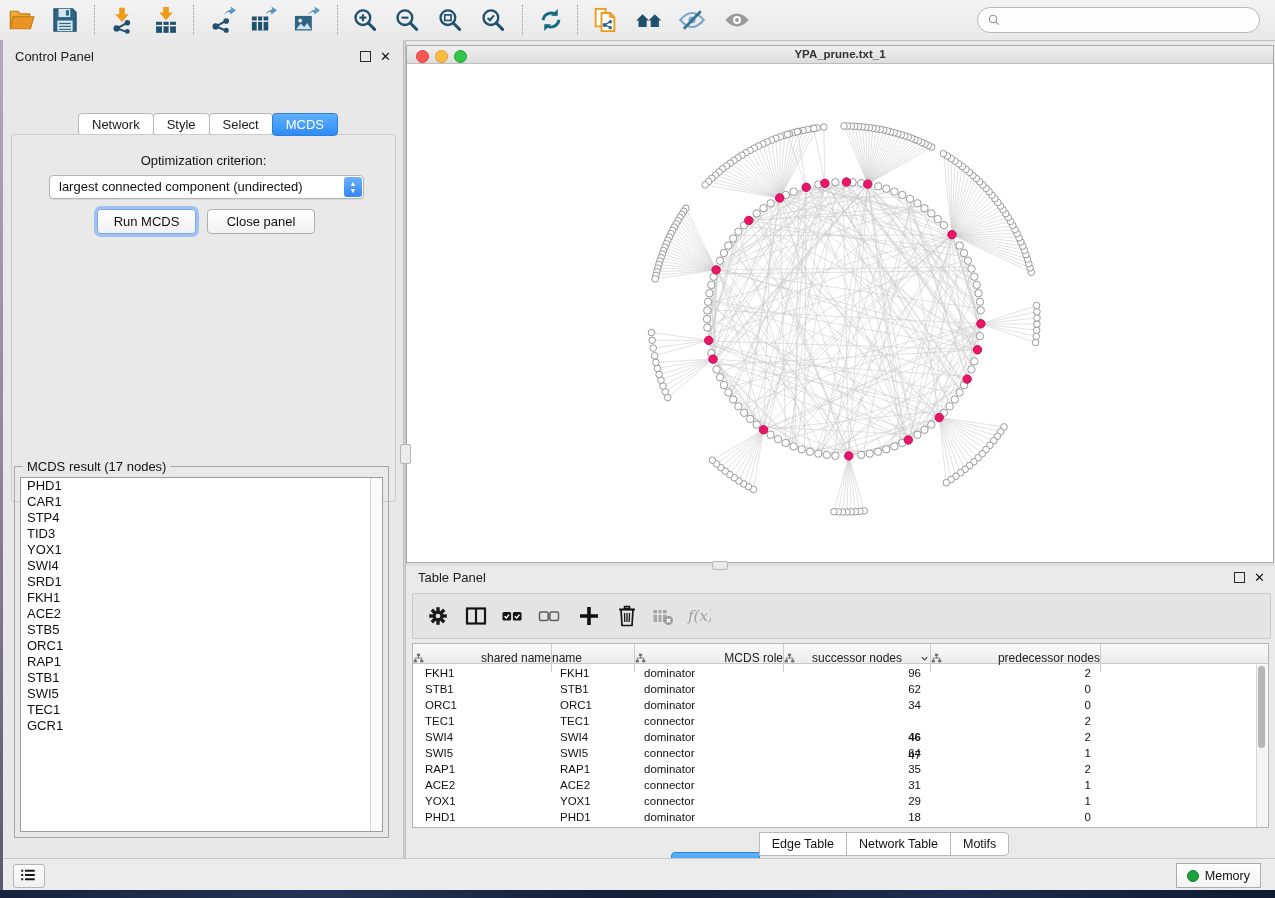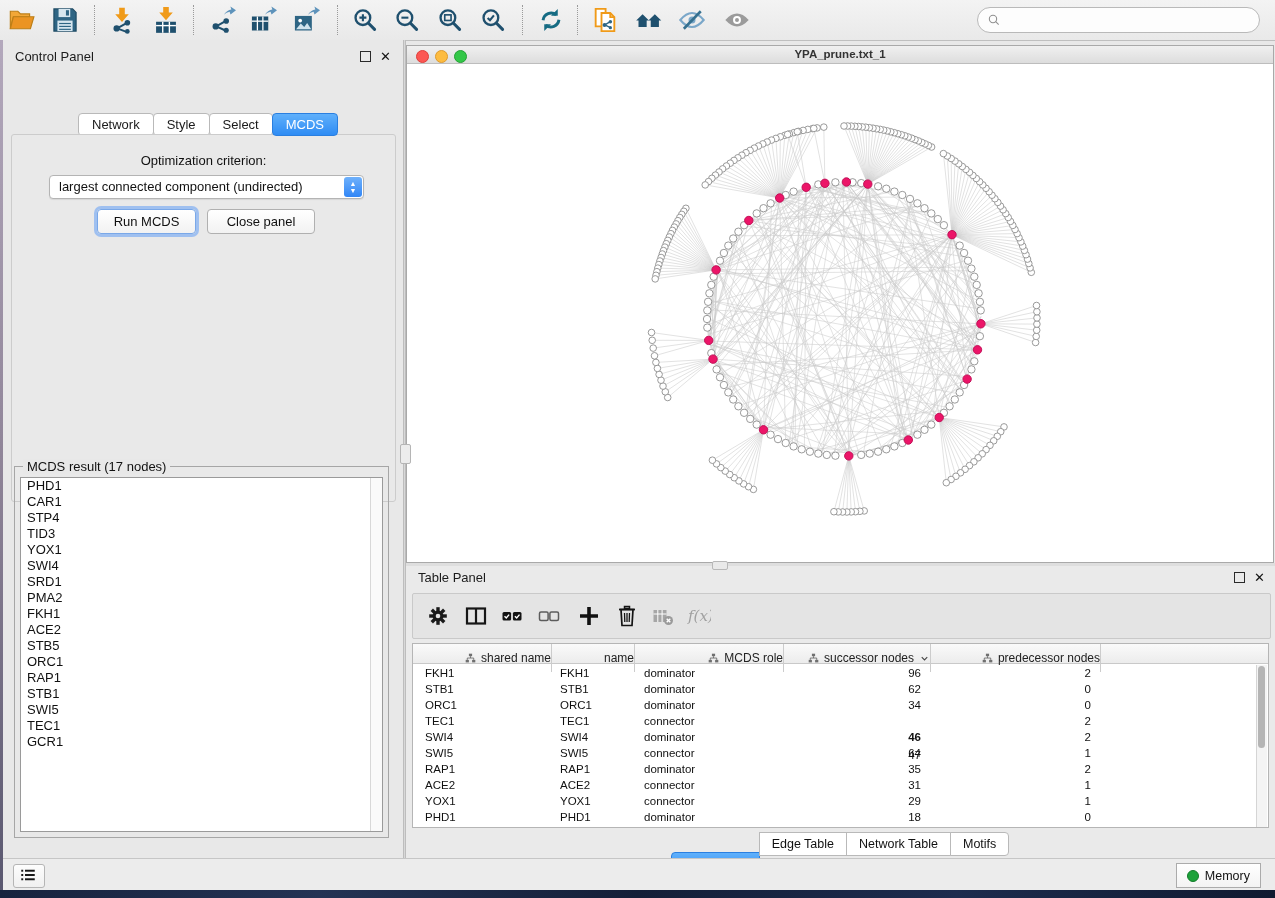--- a/index.html
+++ b/index.html
@@ -50,21 +50,21 @@
   .tl{position:absolute;top:3.5px;width:11px;height:11px;border-radius:50%;}
   #net-title{position:absolute;left:0;top:2px;width:100%;text-align:center;font-size:11.5px;font-weight:bold;color:#333;}
   #net-canvas{position:absolute;left:0;top:18px;width:866px;height:498px;}
   
   #table-panel{left:406px;top:566px;width:869px;height:292px;background:#eaeaea;}
   #tp-toolbar{position:absolute;left:6px;top:27px;width:857px;height:44px;background:#e4e4e4;border:1px solid #c9c9c9;border-radius:2px;}
   .tpicon{position:absolute;top:10px;width:24px;height:24px;}
   .tpicon svg{width:24px;height:24px;}
   #tp-table{position:absolute;left:6px;top:77px;width:857px;height:185px;background:#fff;border:1px solid #b5b5b5;box-sizing:border-box;}
   #tp-header{position:absolute;left:0;top:0;height:20px;width:100%;background:linear-gradient(#fafafa,#ececec);border-bottom:1px solid #c9c9c9;box-sizing:border-box;}
-  .th-cell{position:absolute;top:0;height:28px;border-right:1px solid #cccccc;box-sizing:border-box;display:flex;align-items:center;justify-content:flex-end;gap:5px;font-size:12px;color:#222;}
+  .th-cell{position:absolute;top:0;height:28px;border-right:1px solid #cccccc;box-sizing:border-box;display:flex;align-items:center;justify-content:space-between;gap:5px;font-size:12px;color:#222;}
   .th-cell svg{width:11px;height:11px;}
   .td-row{position:absolute;left:0;width:838px;height:16px;}
   .td-cell{position:absolute;top:0;height:16px;font-size:11.5px;color:#111;line-height:16px;white-space:nowrap;}
   #tp-vscroll{position:absolute;right:1px;top:21px;width:10px;height:162px;background:#f4f4f4;border-left:1px solid #d5d5d5;}
   #tp-thumb{position:absolute;left:1px;top:1px;width:7px;height:82px;background:#b5b5b5;border-radius:4px;}
   #tp-tabs{position:absolute;left:0;top:266px;width:100%;height:26px;display:flex;justify-content:center;}
   .tp-tab{height:22px;background:#fff;border:1px solid #b9b9b9;margin-left:-1px;font-size:12.5px;color:#111;display:flex;align-items:center;padding:0 12px;}
   .tp-tab:first-child{border-radius:4px 0 0 4px;}
   .tp-tab:last-child{border-radius:0 4px 4px 0;}
   .tp-tab.active{background:linear-gradient(#5fb0fb,#2f8cf4);border-color:#2a7fe0;color:#fff;margin-top:20px;}
@@ -229,21 +229,20 @@
       <div id="mcds-legend">MCDS result (17 nodes)</div>
       <div id="mcds-list">
         <div id="mcds-scroll"></div>
       <div class="mcds-item">PHD1</div>
           <div class="mcds-item">CAR1</div>
           <div class="mcds-item">STP4</div>
           <div class="mcds-item">TID3</div>
           <div class="mcds-item">YOX1</div>
           <div class="mcds-item">SWI4</div>
           <div class="mcds-item">SRD1</div>
-          <div class="mcds-item">PMA2</div>
           <div class="mcds-item">FKH1</div>
           <div class="mcds-item">ACE2</div>
           <div class="mcds-item">STB5</div>
           <div class="mcds-item">ORC1</div>
           <div class="mcds-item">RAP1</div>
           <div class="mcds-item">STB1</div>
           <div class="mcds-item">SWI5</div>
           <div class="mcds-item">TEC1</div>
           <div class="mcds-item">GCR1</div>
         </div>

